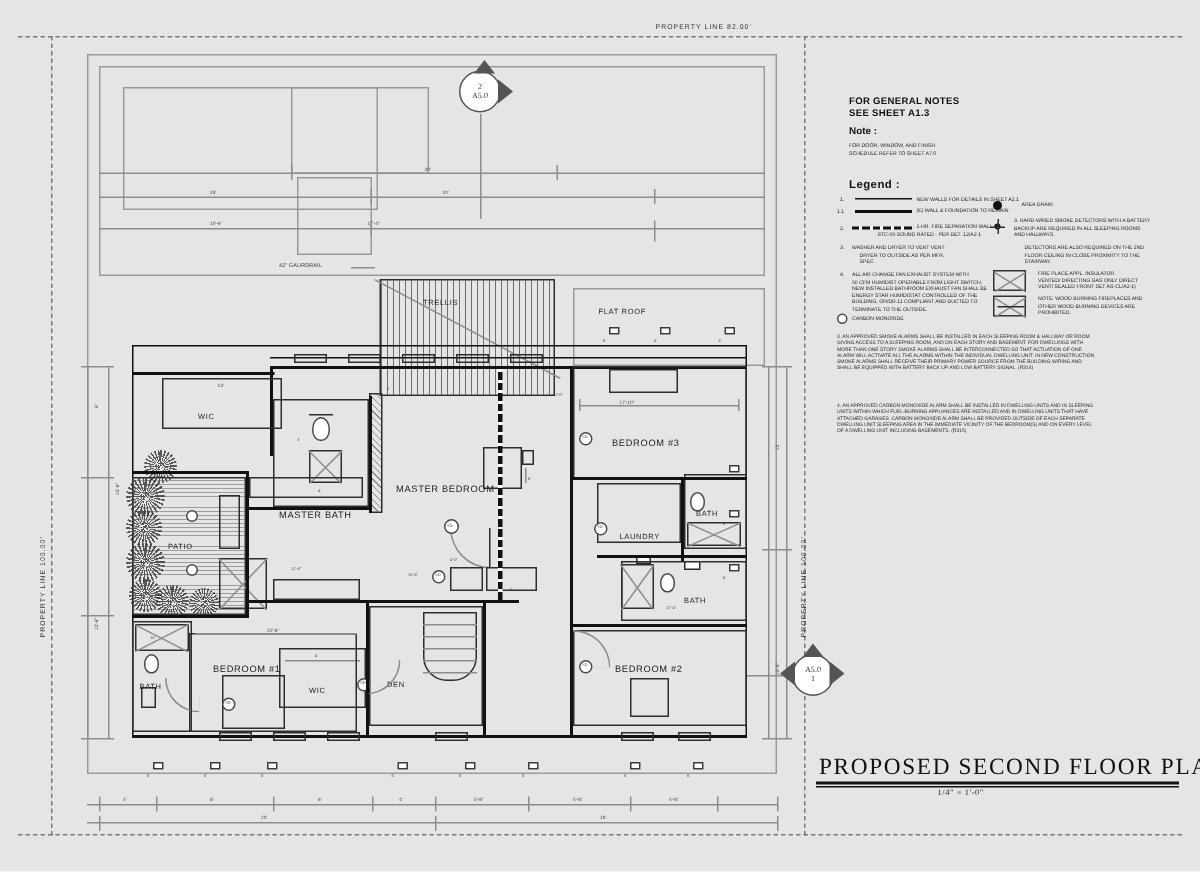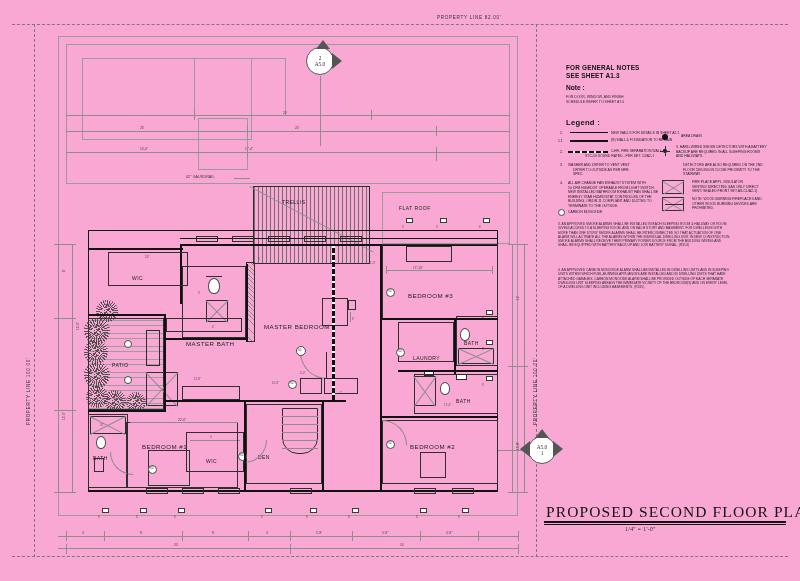--- a/index.html
+++ b/index.html
@@ -1,18 +1,18 @@
 <!DOCTYPE html>
 <html><head>
 <meta charset="utf-8">
 <style>
   html,body{margin:0;padding:0;background:#ffffff;}
   body{width:800px;height:581px;overflow:hidden;
        font-family:"Liberation Sans",sans-serif;color:#1a1a1a;}
-  #sheet{position:relative;width:800px;height:581px;background:#f9a8d4;}
+  #sheet{position:relative;width:800px;height:581px;background:#e5e5e5;}
   .ln{position:absolute;background:#5a5a5a;}
   .hl{height:1px;}
   .vl{width:1px;}
   .thk{background:#111;}
   .med{background:#2e2e2e;}
   .lt{background:#8d8d8d;}
   .boxthk{position:absolute;border:1.6px solid #111;box-sizing:border-box;}
   .boxmed{position:absolute;border:1px solid #2e2e2e;box-sizing:border-box;}
   .boxlt{position:absolute;border:1px solid #9a9a9a;box-sizing:border-box;}
   .dash{position:absolute;border-top:1px dashed #7a7a7a;}

